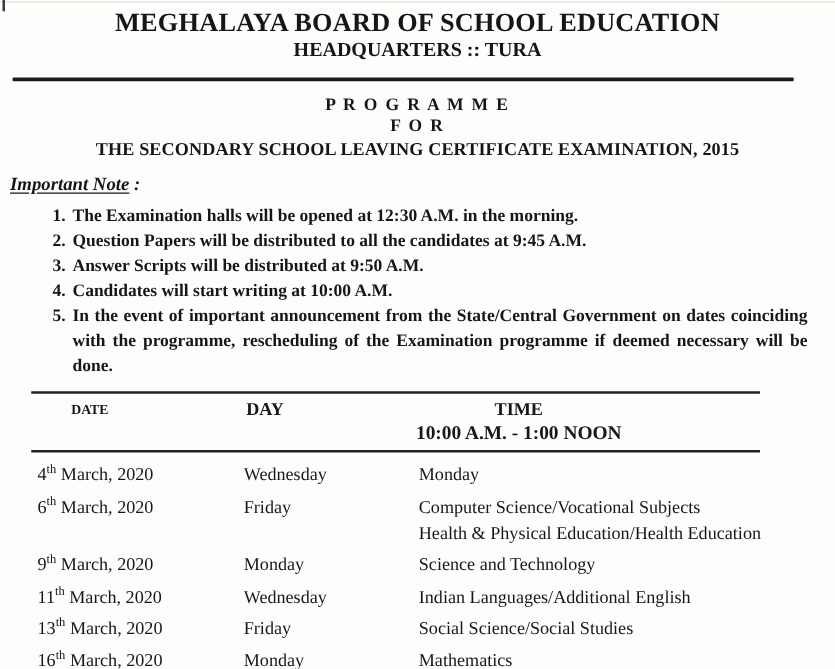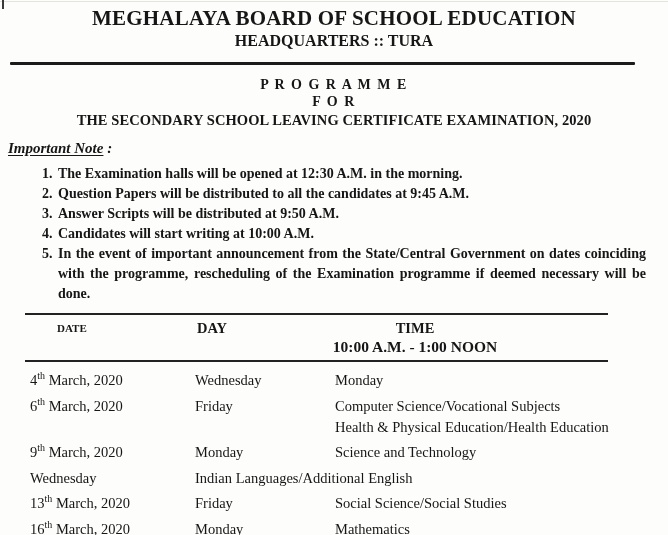--- a/index.html
+++ b/index.html
@@ -124,21 +124,21 @@
   <div class="scan-tick"></div>
 
   <div class="doc-title">MEGHALAYA BOARD OF SCHOOL EDUCATION</div>
   <div class="doc-subtitle">HEADQUARTERS :: TURA</div>
 
   <div class="thick-rule"></div>
 
   <div class="programme">
     <div class="programme-line1">P R O G R A M M E</div>
     <div class="programme-line2">F O R</div>
-    <div class="programme-line3">THE SECONDARY SCHOOL LEAVING CERTIFICATE EXAMINATION, 2020</div>
+    <div class="programme-line3">THE SECONDARY SCHOOL LEAVING CERTIFICATE EXAMINATION, 2015</div>
   </div>
 
   <div class="note-heading">
     <span class="underlined">Important Note</span>
     <span>:</span>
   </div>
 
   <ol class="note-list">
     <li>The Examination halls will be opened at 12:30 A.M. in the morning.</li>
     <li>Question Papers will be distributed to all the candidates at 9:45 A.M.</li>
@@ -182,20 +182,21 @@
 
       <div class="sched-row">
         <div class="cell-date"><span>9</span><sup>th</sup><span> March, 2020</span></div>
         <div class="cell-day">Monday</div>
         <div class="cell-subject">
           <div>Science and Technology</div>
         </div>
       </div>
 
       <div class="sched-row">
+        <div class="cell-date"><span>11</span><sup>th</sup><span> March, 2020</span></div>
         <div class="cell-day">Wednesday</div>
         <div class="cell-subject">
           <div>Indian Languages/Additional English</div>
         </div>
       </div>
 
       <div class="sched-row">
         <div class="cell-date"><span>13</span><sup>th</sup><span> March, 2020</span></div>
         <div class="cell-day">Friday</div>
         <div class="cell-subject">

